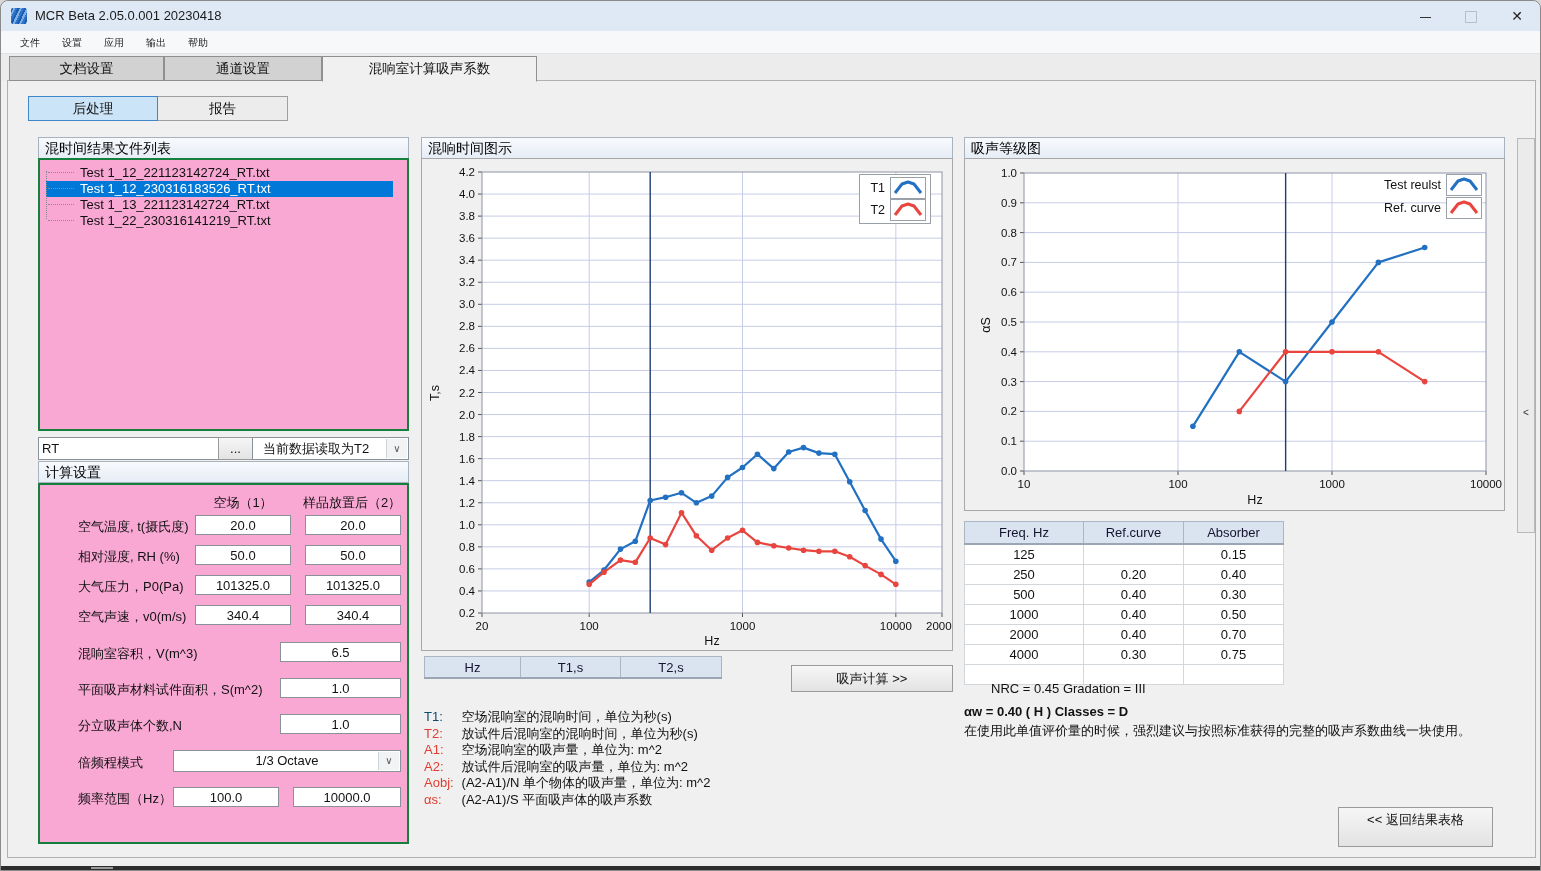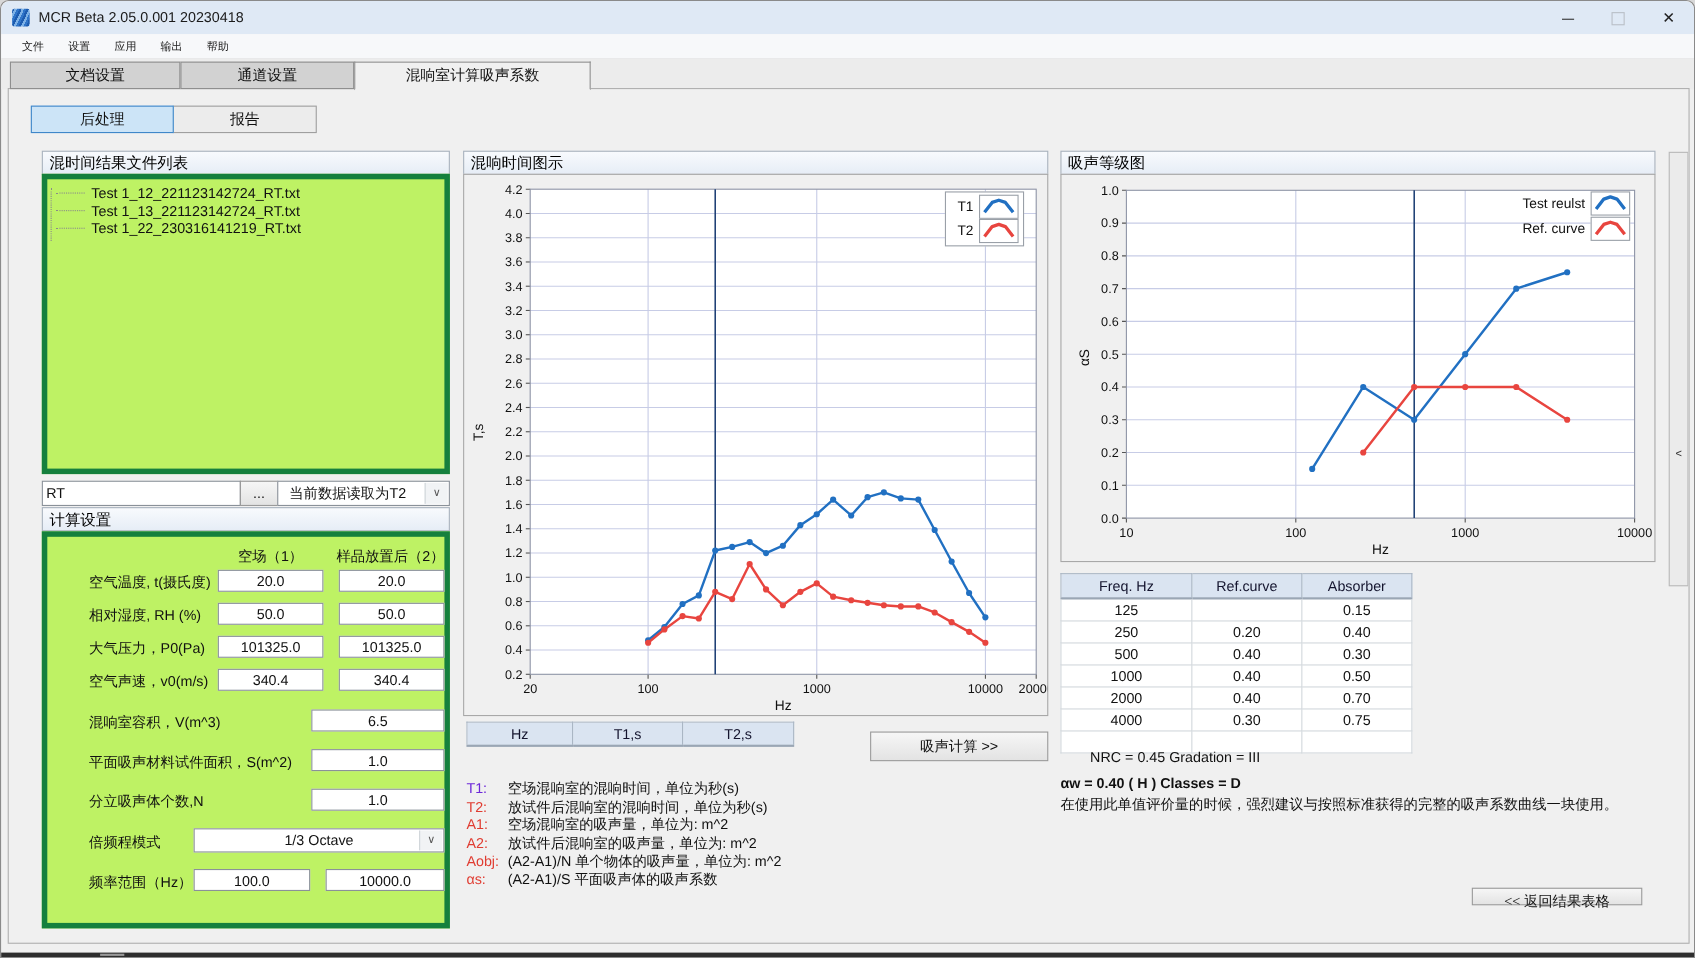--- a/index.html
+++ b/index.html
@@ -23,21 +23,21 @@
     background:#d2d2d2;border:1px solid #8f8f8f;z-index:1;}
   .tab.active{background:#f0f0f0;border-bottom:1px solid #f0f0f0;z-index:3;height:26px;}
   .page-frame{left:6px;top:79px;width:1529px;height:778px;border:1px solid #b0b0b0;background:#f0f0f0;}
   
   .subtab{top:95px;height:25px;line-height:23px;text-align:center;font-size:13.5px;color:#111;}
   .subtab.active{background:#cce4f7;border:1px solid #3f87c9;z-index:2;}
   .subtab.inactive{background:#ececec;border:1px solid #9f9f9f;}
   
   .sec-header{height:22px;line-height:21px;padding-left:6px;font-size:14px;color:#000;
     background:linear-gradient(#f8fafd,#e6edf6);border:1px solid #a9b3bf;}
-  .white-box{background:#bef264;border:5px solid #15803d;}
+  .white-box{background:#f9a8d4;border:2px solid #15803d;}
   
   .file-row{position:relative;height:16px;line-height:16px;font-size:13px;color:#111;margin:0 14px 0 6px;white-space:nowrap;cursor:default;}
   .tree-dash{display:inline-block;width:26px;height:1px;border-top:1px dotted #8a8a8a;vertical-align:middle;margin:0 6px 2px 2px;}
   .tree-vline{border-left:1px dotted #8a8a8a;}
   
   .tbox{background:#fff;border:1px solid #8a9199;font-size:13px;color:#111;padding:0 3px;font-family:inherit;}
   .tbox.center{text-align:center;}
   .btn{background:linear-gradient(#f6f6f6,#e3e3e3);border:1px solid #9a9a9a;font-size:13px;color:#111;text-align:center;cursor:default;}
   .combo{background:#fff;border:1px solid #8a9199;font-size:13px;color:#111;line-height:20px;cursor:default;}
   .combo .chev{position:absolute;right:1px;top:1px;bottom:1px;width:20px;background:#f1f3f5;border-left:1px solid #cfd4d9;
@@ -88,20 +88,21 @@
   <div class="abs tab" style="left:163px;width:158px;">通道设置</div>
   <div class="abs tab active" style="left:321px;width:215px;">混响室计算吸声系数</div>
   <div class="abs page-frame"></div>
 
   <div class="abs subtab active" style="left:27px;width:130px;">后处理</div>
   <div class="abs subtab inactive" style="left:156px;width:131px;">报告</div>
 
   <div class="abs sec-header" style="left:37px;top:136px;width:371px;">混时间结果文件列表</div>
   <div class="abs white-box" style="left:37px;top:157px;width:371px;height:273px;padding-top:5px;" id="file-list">
       <div class="file-row"><span class="tree-dash"></span><span>Test 1_12_221123142724_RT.txt</span></div>
+      <div class="file-row" style="background: rgb(0, 120, 215); color: rgb(255, 255, 255);"><span class="tree-dash"></span><span>Test 1_12_230316183526_RT.txt</span></div>
       <div class="file-row"><span class="tree-dash"></span><span>Test 1_13_221123142724_RT.txt</span></div>
       <div class="file-row"><span class="tree-dash"></span><span>Test 1_22_230316141219_RT.txt</span></div>
     </div>
   <div class="abs tree-vline" style="left:45px;top:170px;height:48px;width:1px;z-index:2;"></div>
 
   <input class="abs tbox" style="left: 37px; top: 436px; width: 181px; height: 23px;" value="RT">
   <div class="abs btn" style="left:217px;top:436px;width:35px;height:23px;line-height:21px;">...</div>
   <div class="abs combo" style="left:251px;top:436px;width:157px;height:23px;padding-left:10px;line-height:21px;">
     <span>当前数据读取为T2</span>
     <span class="chev">∨</span>
@@ -302,21 +303,21 @@
       <th style="width:93px;">Hz</th>
       <th style="width:97px;">T1,s</th>
       <th style="width:98px;">T2,s</th>
     </tr>
   </tbody>
     </table>
 
   <div class="abs btn" style="left:790px;top:664px;width:162px;height:27px;line-height:25px;">吸声计算 &gt;&gt;</div>
 
   <div class="abs" style="left:423px;top:708px;" id="notes">
-      <div class="note-line"><span class="note-label" style="color: #6d28d9;">T1:</span><span> 空场混响室的混响时间，单位为秒(s)</span></div>
+      <div class="note-line"><span class="note-label" style="color: #0c4a6e;">T1:</span><span> 空场混响室的混响时间，单位为秒(s)</span></div>
       <div class="note-line"><span class="note-label" style="color: rgb(224, 60, 49);">T2:</span><span> 放试件后混响室的混响时间，单位为秒(s)</span></div>
       <div class="note-line"><span class="note-label" style="color: rgb(224, 60, 49);">A1:</span><span> 空场混响室的吸声量，单位为: m^2</span></div>
       <div class="note-line"><span class="note-label" style="color: rgb(224, 60, 49);">A2:</span><span> 放试件后混响室的吸声量，单位为: m^2</span></div>
       <div class="note-line"><span class="note-label" style="color: rgb(224, 60, 49);">Aobj:</span><span> (A2-A1)/N 单个物体的吸声量，单位为: m^2</span></div>
       <div class="note-line"><span class="note-label" style="color: rgb(224, 60, 49);">αs:</span><span> (A2-A1)/S 平面吸声体的吸声系数</span></div>
     </div>
 
   <div class="abs sec-header" style="left:963px;top:136px;width:541px;">吸声等级图</div>
   <div class="abs" style="left:963px;top:157px;width:541px;height:353px;border:1px solid #a8a8a8;background:#f0f0f0;">
     <svg id="chart-abs" width="539" height="351">
@@ -441,21 +442,21 @@
           <td></td>
           <td></td>
           <td></td>
         </tr>
       </tbody>
   </table>
 
   <div class="abs rtext" style="left:990px;top:680px;">NRC = 0.45  Gradation = III</div>
   <div class="abs rtext" style="left:963px;top:703px;font-weight:bold;">αw = 0.40 ( H )   Classes = D</div>
   <div class="abs rtext" style="left:963px;top:721px;">在使用此单值评价量的时候，强烈建议与按照标准获得的完整的吸声系数曲线一块使用。</div>
-  <div class="abs btn" style="left:1337px;top:806px;width:155px;height:16px;line-height:24px;font-family:Liberation Serif, serif;">&lt;&lt; 返回结果表格</div>
+  <div class="abs btn" style="left:1337px;top:806px;width:155px;height:40px;line-height:24px;">&lt;&lt; 返回结果表格</div>
 
   <div class="abs splitter" style="left:1516px;top:137px;width:18px;height:395px;">
     <span class="arrow" style="top:268px;">&lt;</span>
   </div>
 
   <div class="abs taskbar-sliver"></div>
   <div class="abs tb-glyph"></div>
 </div>
 
 </body></html>

